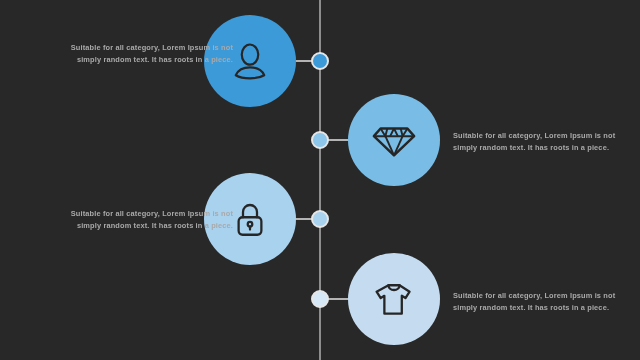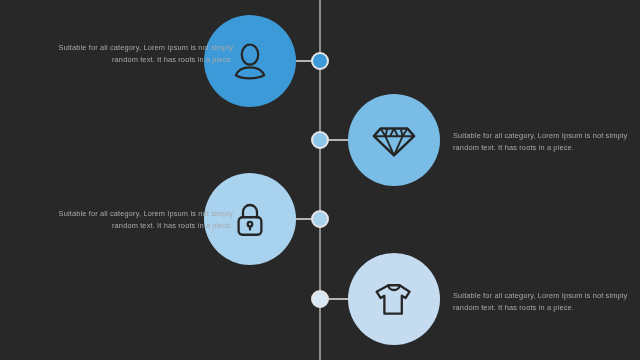--- a/index.html
+++ b/index.html
@@ -11,20 +11,21 @@
     height: 360px;
     overflow: hidden;
     font-family: "Liberation Sans", sans-serif;
   }
   #slide {
     position: relative;
     width: 640px;
     height: 360px;
     background: #282828;
     overflow: hidden;
+    font-weight: bold;
   }
   
   #spine {
     position: absolute;
     left: 320px;
     top: 0;
     width: 2px;
     height: 360px;
     background: #8e8e8e;
     transform: translateX(-1px);

